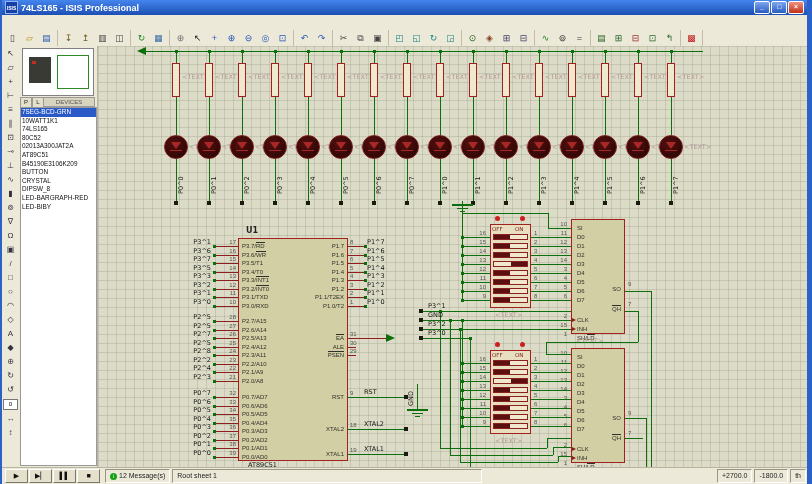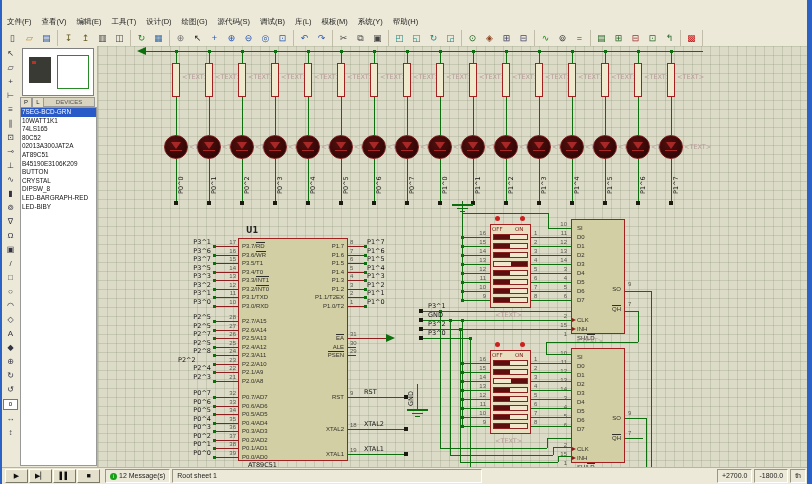--- a/index.html
+++ b/index.html
@@ -63,34 +63,29 @@
           font-size:7px;line-height:11px;text-align:center;color:#111;margin-right:1px;}
   .scell{height:12px;border:1px solid;border-color:#9a9684 #fff #fff #9a9684;background:#ece9d8;
          line-height:12px;padding:0 4px;margin-right:2px;white-space:nowrap;}
   #msgdot{display:inline-block;width:7px;height:7px;border-radius:50%;background:#18a018;color:#fff;
           font-size:5px;line-height:7px;text-align:center;margin-right:2px;vertical-align:middle;}
 </style>
 </head>
 <body>
 
 <div id="win">
-  <div id="menubar">
-      <div class="menu-item">文件(F)</div>
-      <div class="menu-item">查看(V)</div>
-      <div class="menu-item">编辑(E)</div>
-      <div class="menu-item">工具(T)</div>
-      <div class="menu-item">设计(D)</div>
-      <div class="menu-item">绘图(G)</div>
-      <div class="menu-item">源代码(S)</div>
-      <div class="menu-item">调试(B)</div>
-      <div class="menu-item">库(L)</div>
-      <div class="menu-item">模板(M)</div>
-      <div class="menu-item">系统(Y)</div>
-      <div class="menu-item">帮助(H)</div>
+  <div id="titlebar">
+    <div id="appicon">ISIS</div>
+    <span>74LS165 - ISIS Professional</span>
+    <div id="titlebtns">
+      <div class="winbtn">_</div>
+      <div class="winbtn">□</div>
+      <div class="winbtn close">×</div>
     </div>
+  </div>
   <div id="toolbar">
       <div class="tbgroup">
         <div class="tbbtn" style="color: rgb(68, 68, 68);">▯</div>
         <div class="tbbtn" style="color: rgb(192, 136, 24);">▱</div>
         <div class="tbbtn" style="color: rgb(40, 88, 184);">▤</div>
       </div>
       <div class="tbgroup">
         <div class="tbbtn" style="color: rgb(106, 90, 32);">↧</div>
         <div class="tbbtn" style="color: rgb(106, 90, 32);">↥</div>
         <div class="tbbtn" style="color: rgb(68, 68, 68);">▥</div>
@@ -478,21 +473,21 @@
       <div class="lbl" style="left: 80px; top: 294px; width: 33px; text-align: right;">P2^5</div>
       <div class="num" style="left: 120px; top: 294px; width: 18px; height: 6px; text-align: right;">25</div>
       <div class="pname" style="left: 144px; top: 298px;">P2.4/A12</div>
       <div class="rpin" style="left: 118px; top: 309px; width: 22px; height: 1px;"></div>
       <div class="dotg" style="left: 115px; top: 308px;"></div>
       <div class="lbl" style="left: 80px; top: 302px; width: 33px; text-align: right;">P2^8</div>
       <div class="num" style="left: 120px; top: 302px; width: 18px; height: 6px; text-align: right;">24</div>
       <div class="pname" style="left: 144px; top: 306px;">P2.3/A11</div>
       <div class="rpin" style="left: 118px; top: 318px; width: 22px; height: 1px;"></div>
       <div class="dotg" style="left: 115px; top: 317px;"></div>
-      <div class="lbl" style="left: 80px; top: 311px; width: 33px; ">P2^2</div>
+      <div class="lbl" style="left: 80px; top: 311px; width: 33px; text-align: right;">P2^2</div>
       <div class="num" style="left: 120px; top: 311px; width: 18px; height: 6px; text-align: right;">23</div>
       <div class="pname" style="left: 144px; top: 315px;">P2.2/A10</div>
       <div class="rpin" style="left: 118px; top: 326px; width: 22px; height: 1px;"></div>
       <div class="dotg" style="left: 115px; top: 325px;"></div>
       <div class="lbl" style="left: 80px; top: 319px; width: 33px; text-align: right;">P2^4</div>
       <div class="num" style="left: 120px; top: 319px; width: 18px; height: 6px; text-align: right;">22</div>
       <div class="pname" style="left: 144px; top: 323px;">P2.1/A9</div>
       <div class="rpin" style="left: 118px; top: 335px; width: 22px; height: 1px;"></div>
       <div class="dotg" style="left: 115px; top: 334px;"></div>
       <div class="lbl" style="left: 80px; top: 328px; width: 33px; text-align: right;">P2^3</div>

